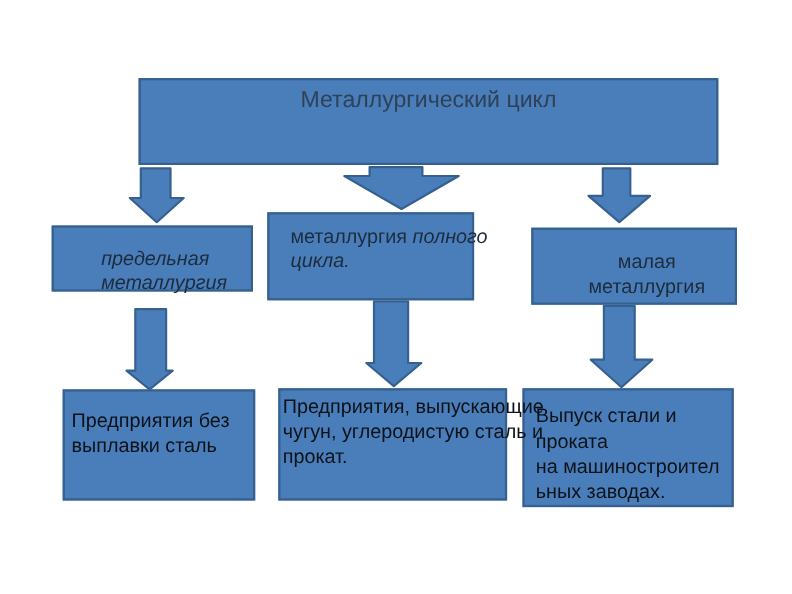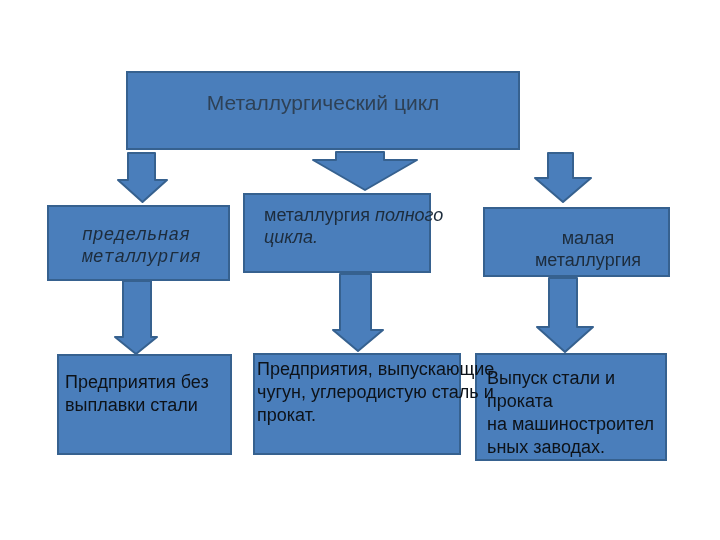--- a/index.html
+++ b/index.html
@@ -24,33 +24,33 @@
     box-sizing:border-box;
     background:var(--shape-fill);
     border:2px solid var(--shape-border);
     z-index:2;
   }
   .node-text{
     white-space:pre;
     color:var(--row2-text);
   }
   .title-node{
-    left:126px;top:71px;width:394px;height:79px;
+    left:126px;top:71px;width:527px;height:79px;
     text-align:center;
-    padding-top:18px;
+    padding-top:6px;
   }
   .title-text{
     font-size:21px;
     color:var(--title-text);
     white-space:pre;
   }
   .row2-text{font-size:18px;line-height:22px;color:var(--row2-text);}
   .row3-text{font-size:18px;line-height:23px;color:var(--row3-text);}
   .italic{font-style:italic;}
-  .node-2a{left:47px;top:205px;width:183px;height:76px;padding:17px 0 0 33px;font-family:Liberation Mono, monospace;}
+  .node-2a{left:47px;top:205px;width:183px;height:60px;padding:17px 0 0 43px;}
   .node-2b{left:243px;top:193px;width:188px;height:80px;padding:9px 0 0 19px;}
   .node-2c{left:483px;top:207px;width:187px;height:70px;padding:18px 0 0 23px;text-align:center;}
   .node-3a{left:57px;top:354px;width:175px;height:101px;padding:15px 0 0 6px;}
   .node-3b{left:253px;top:353px;width:208px;height:102px;padding:3px 12px 0 2px;z-index:3;overflow:visible;}
   .node-3c{left:475px;top:353px;width:192px;height:108px;padding:12px 0 0 10px;}
   .arrows-layer{
     position:absolute;left:0;top:0;width:720px;height:540px;
     z-index:1;pointer-events:none;
   }
   .arrows-layer polygon{
@@ -95,21 +95,21 @@
 
   <div class="node node-3c">
     <span class="node-text row3-text">Выпуск стали и
 проката
 на машиностроител
 ьных заводах.</span>
   </div>
 
   <div class="node node-3a">
     <span class="node-text row3-text">Предприятия без
-выплавки стали</span>
+выплавки сталь</span>
   </div>
 
   <div class="node node-3b">
     <span class="node-text row3-text">Предприятия, выпускающие
 чугун, углеродистую сталь и
 прокат.</span>
   </div>
 
 </div>
 

